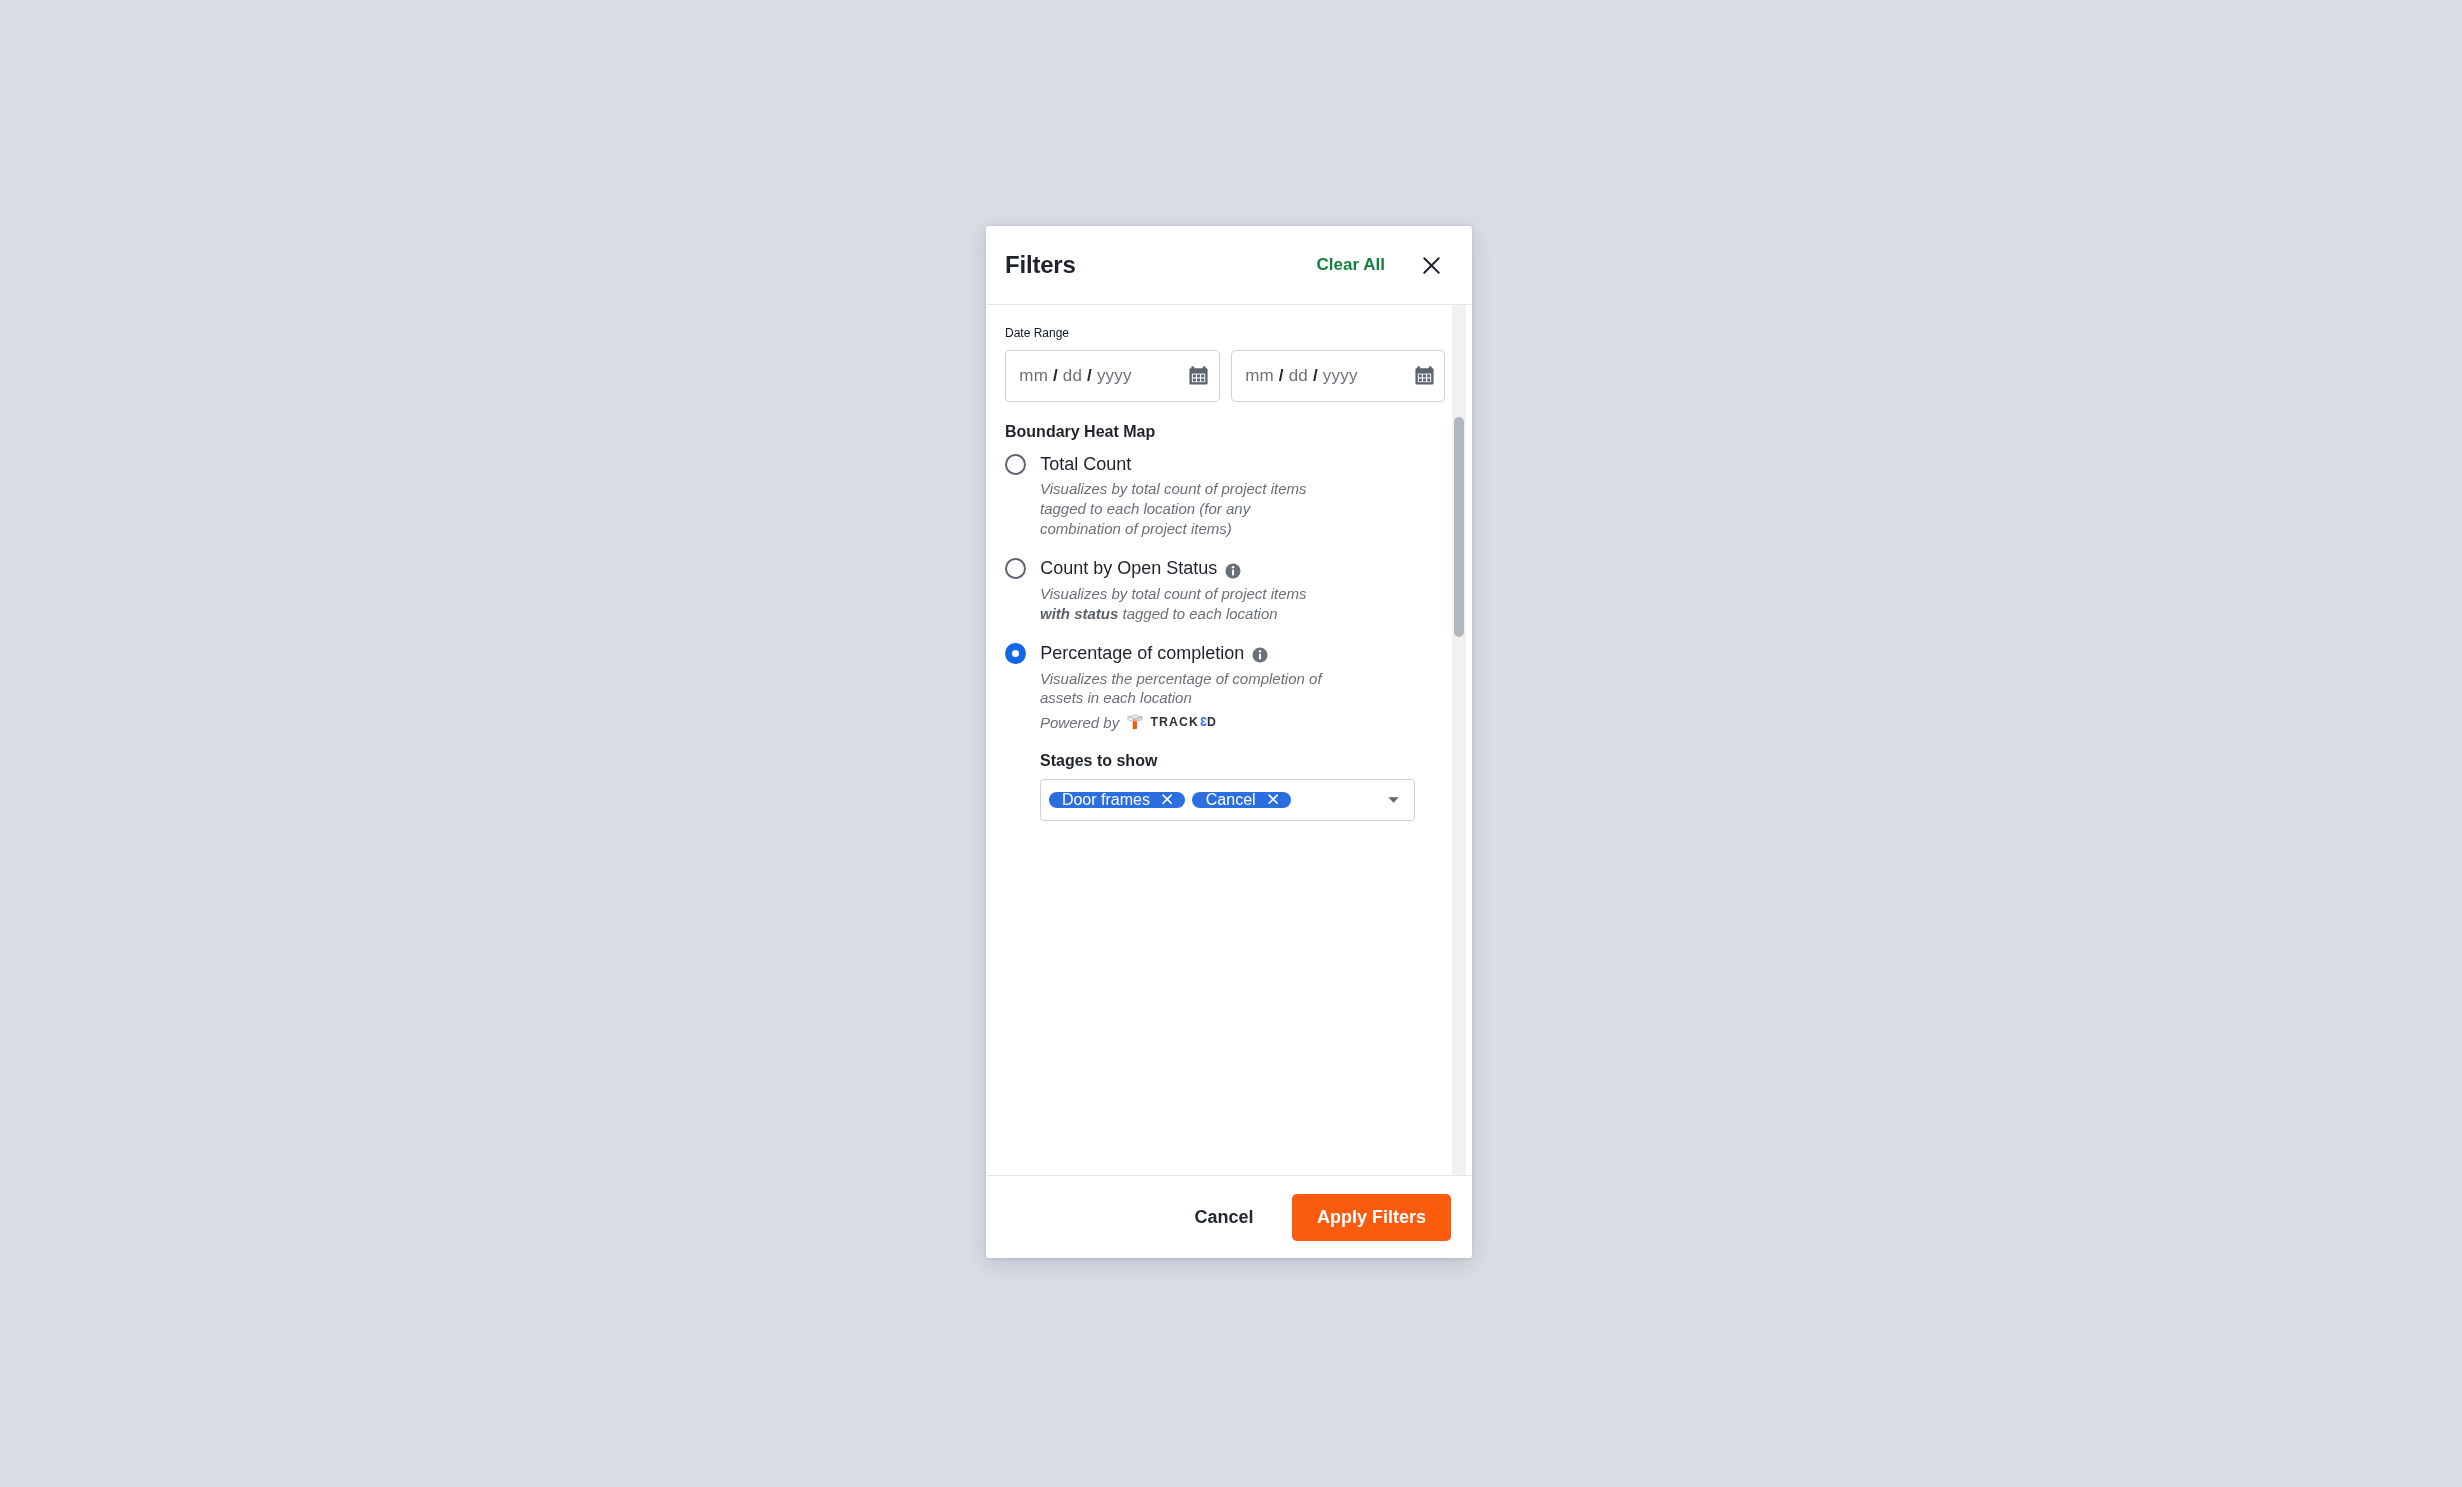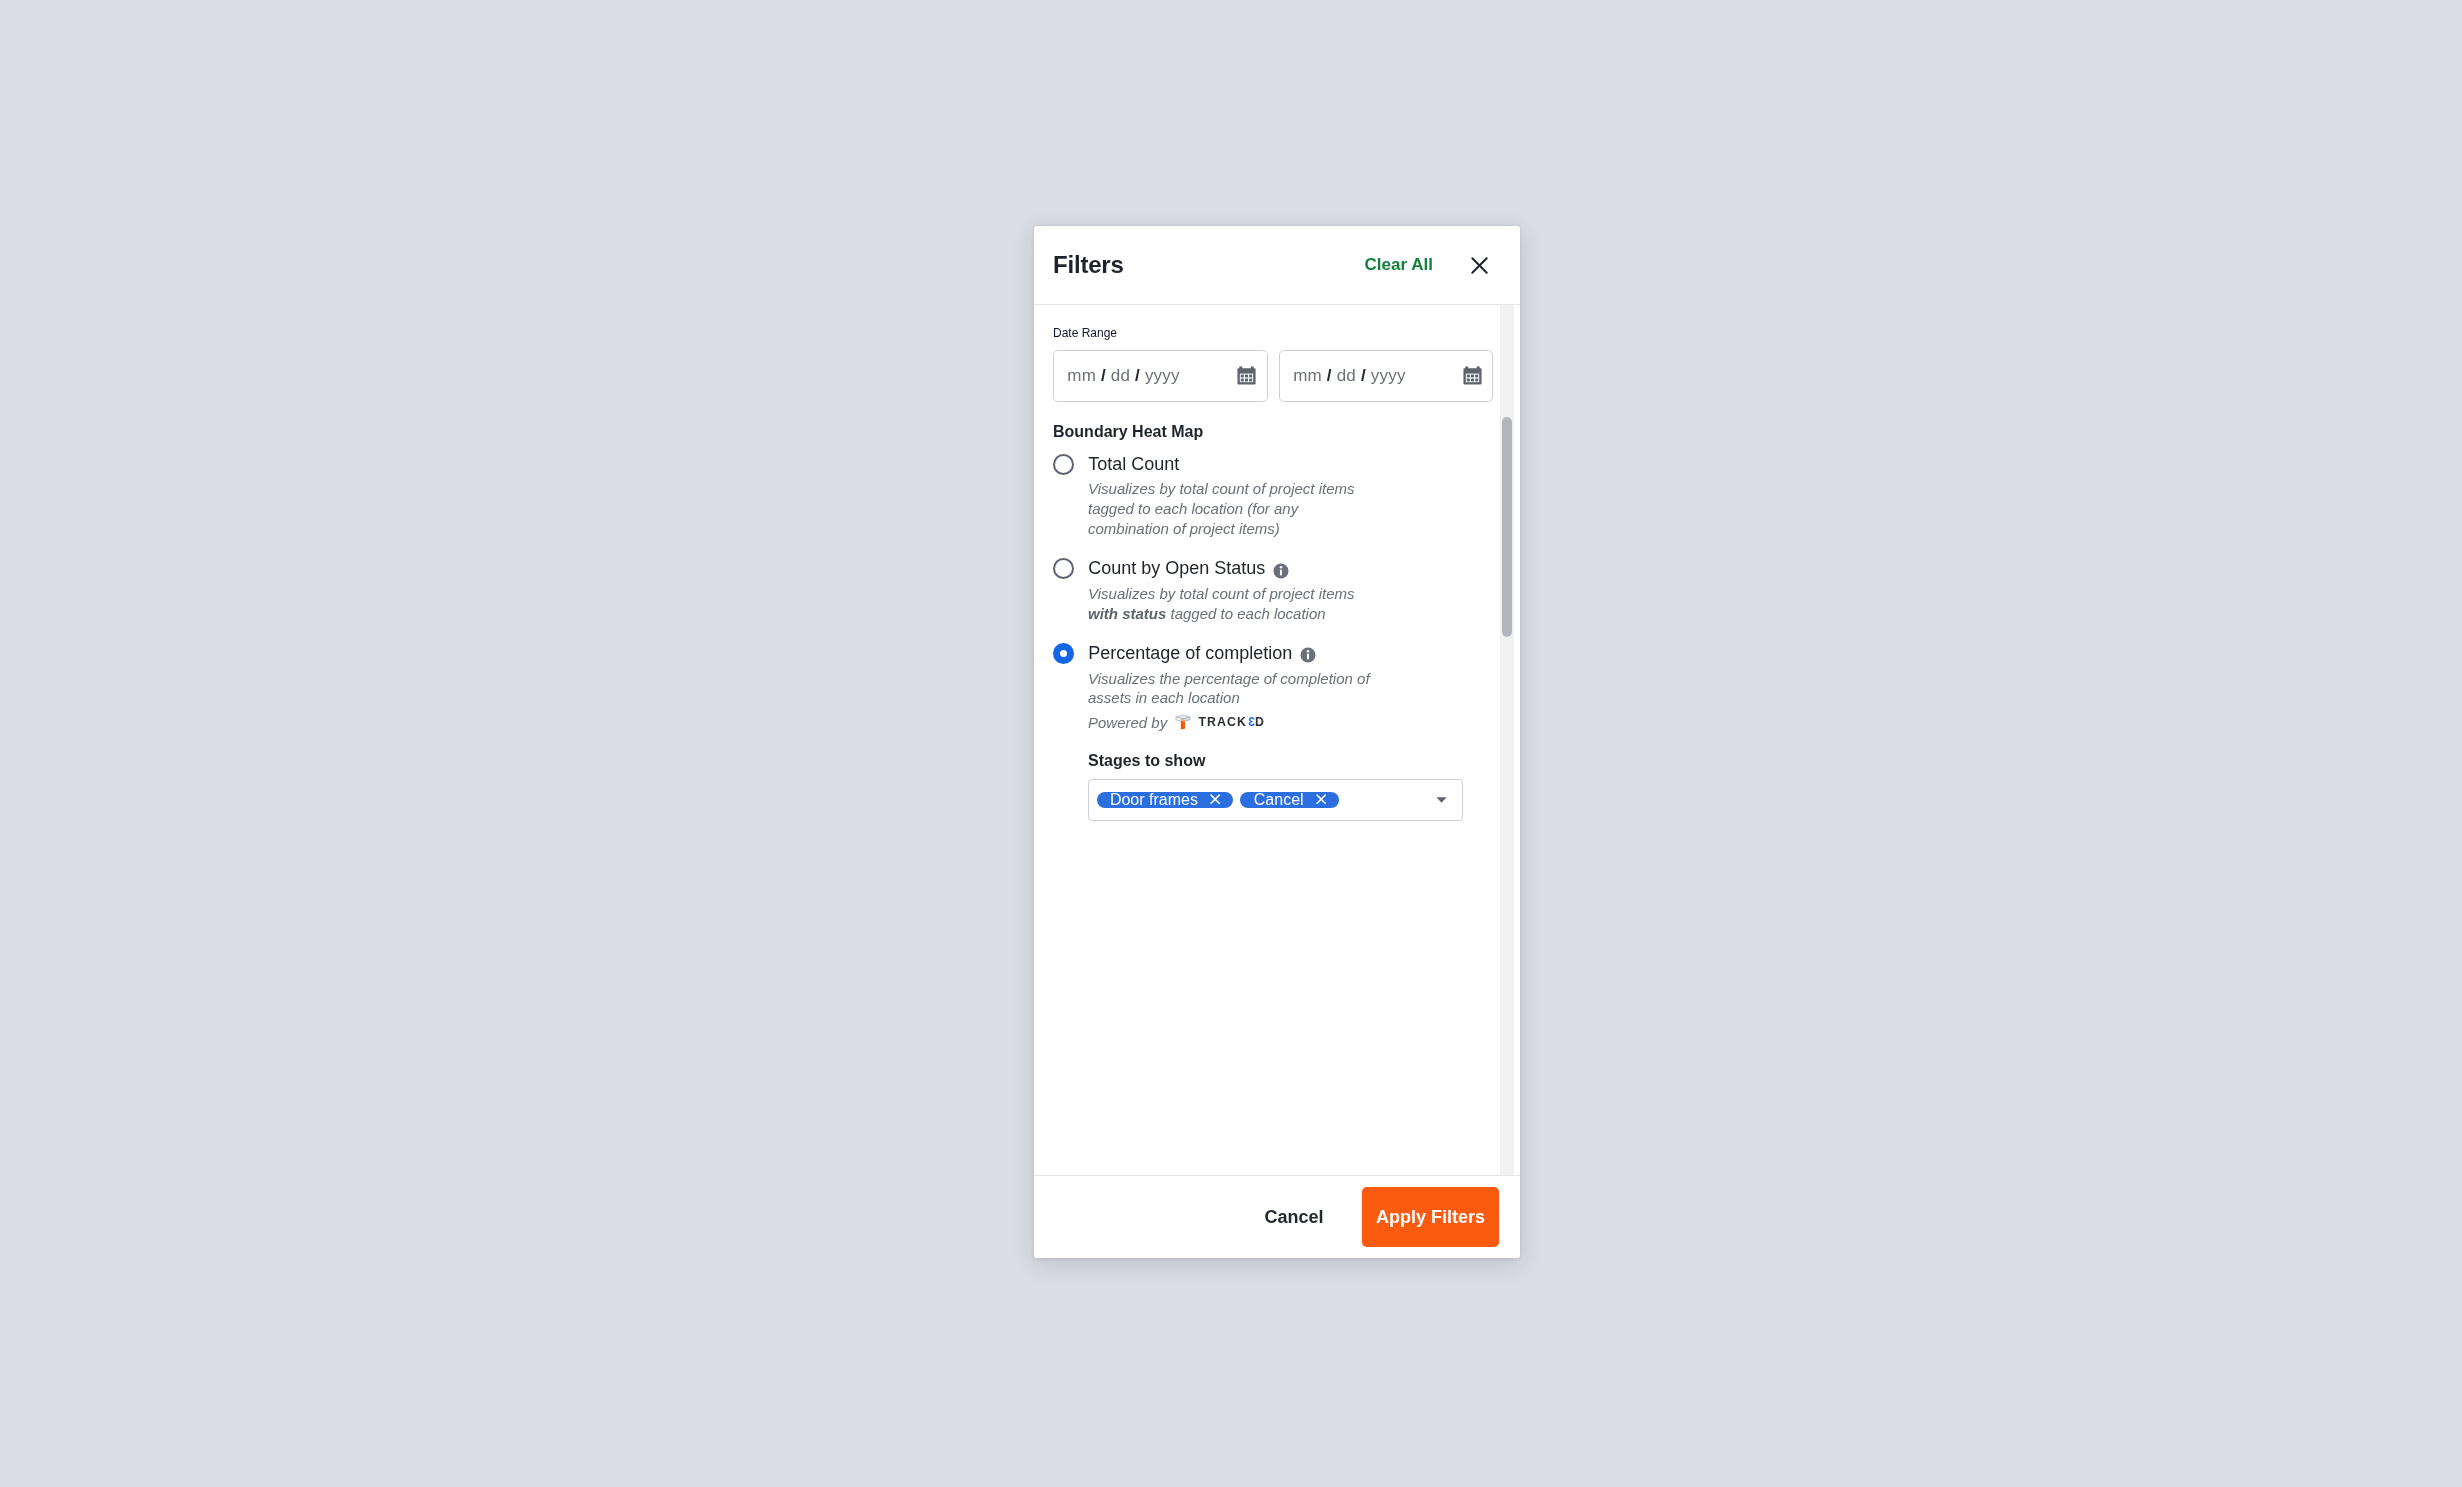--- a/index.html
+++ b/index.html
@@ -20,21 +20,20 @@
     left: 986px;
     top: 226px;
     width: 486px;
     height: 1032px;
     background: #ffffff;
     border-radius: 2.8px;
     box-shadow: 0 5.7px 25px rgba(22, 28, 45, 0.14), 0 0.9px 3.8px rgba(22, 28, 45, 0.10);
     display: flex;
     flex-direction: column;
     overflow: hidden;
-    margin-left: 48px;
   }
 
   
   .dialog-header {
     height: 79px;
     flex: 0 0 79px;
     border-bottom: 0.9px solid #e3e5e9;
     display: flex;
     align-items: center;
     padding: 0 26.6px 0 19px;
@@ -307,22 +306,22 @@
     font-family: inherit;
     padding: 7.6px 3.8px;
   }
   .apply-btn {
     background: #fa5b0f;
     color: #ffffff;
     font-size: 18px;
     font-weight: bold;
     border: none;
     border-radius: 4.7px;
-    padding: 0 14px;
-    height: 60px;
+    padding: 0 25px;
+    height: 47px;
     cursor: pointer;
     font-family: inherit;
     white-space: nowrap;
   }
 </style>
 </head>
 <body>
 
 <div class="dialog">
 

